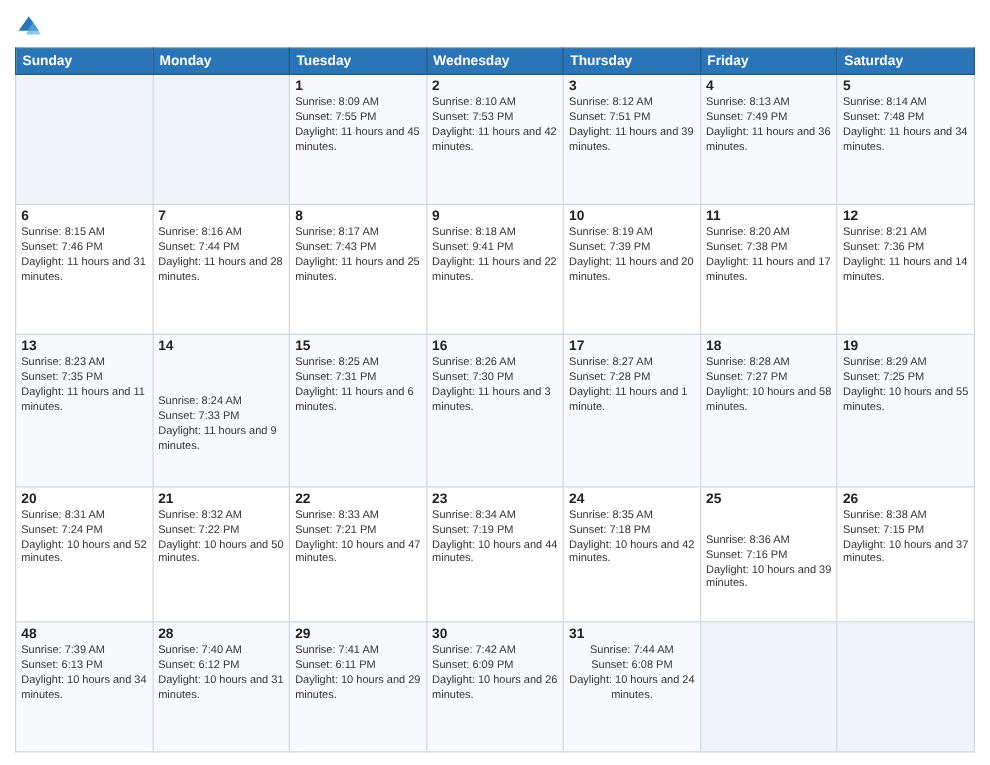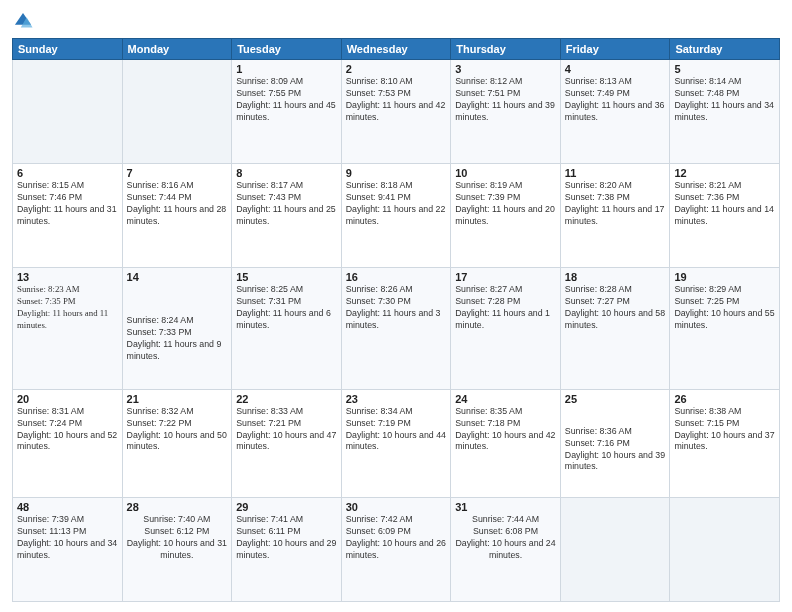--- a/index.html
+++ b/index.html
@@ -203,21 +203,21 @@
           <td>
             <span class="cell-day">12</span>
             <div class="cell-info" style="white-space: pre-line;">Sunrise: 8:21 AM
 Sunset: 7:36 PM
 Daylight: 11 hours and 14 minutes.</div>
           </td>
         </tr>
         <tr>
           <td>
             <span class="cell-day">13</span>
-            <div class="cell-info" style="white-space: pre-line; font-family: Liberation Serif, serif;">Sunrise: 8:23 AM
+            <div class="cell-info" style="white-space: pre-line;">Sunrise: 8:23 AM
 Sunset: 7:35 PM
 Daylight: 11 hours and 11 minutes.</div>
           </td>
           <td>
             <span class="cell-day">14</span>
             <div class="cell-info" style="white-space: pre-line; margin-top: 32px;">Sunrise: 8:24 AM
 Sunset: 7:33 PM
 Daylight: 11 hours and 9 minutes.</div>
           </td>
           <td>
@@ -292,26 +292,26 @@
             <span class="cell-day">26</span>
             <div class="cell-info" style="white-space: pre-line;">Sunrise: 8:38 AM
 Sunset: 7:15 PM
 Daylight: 10 hours and 37 minutes.</div>
           </td>
         </tr>
         <tr>
           <td>
             <span class="cell-day">48</span>
             <div class="cell-info" style="white-space: pre-line;">Sunrise: 7:39 AM
-Sunset: 11:13 PM
+Sunset: 6:13 PM
 Daylight: 10 hours and 34 minutes.</div>
           </td>
           <td>
             <span class="cell-day">28</span>
-            <div class="cell-info" style="white-space: pre-line; text-align: center;">Sunrise: 7:40 AM
+            <div class="cell-info" style="white-space: pre-line;">Sunrise: 7:40 AM
 Sunset: 6:12 PM
 Daylight: 10 hours and 31 minutes.</div>
           </td>
           <td>
             <span class="cell-day">29</span>
             <div class="cell-info" style="white-space: pre-line;">Sunrise: 7:41 AM
 Sunset: 6:11 PM
 Daylight: 10 hours and 29 minutes.</div>
           </td>
           <td>

